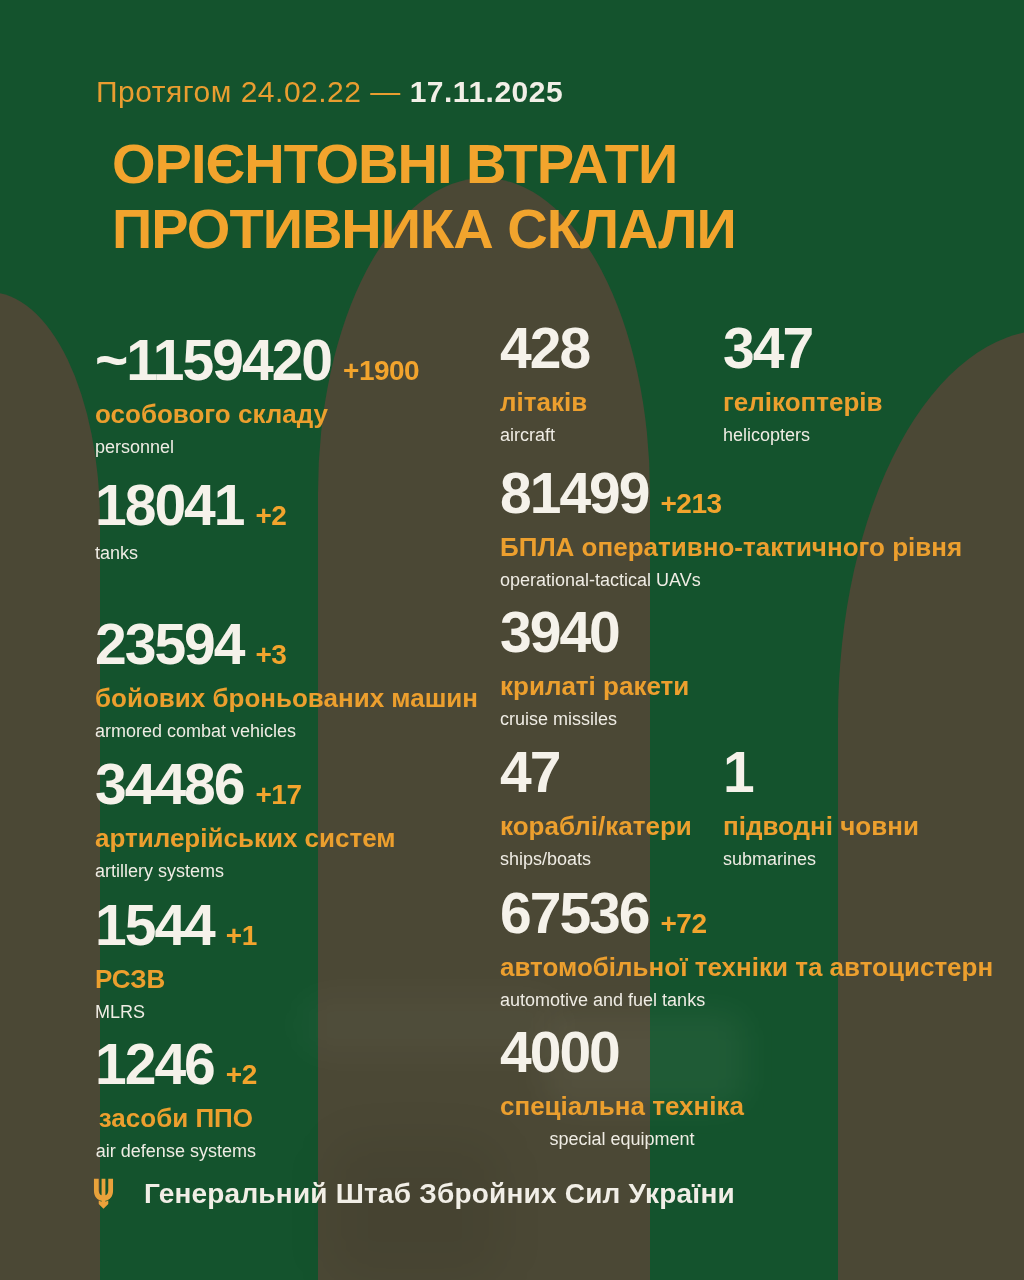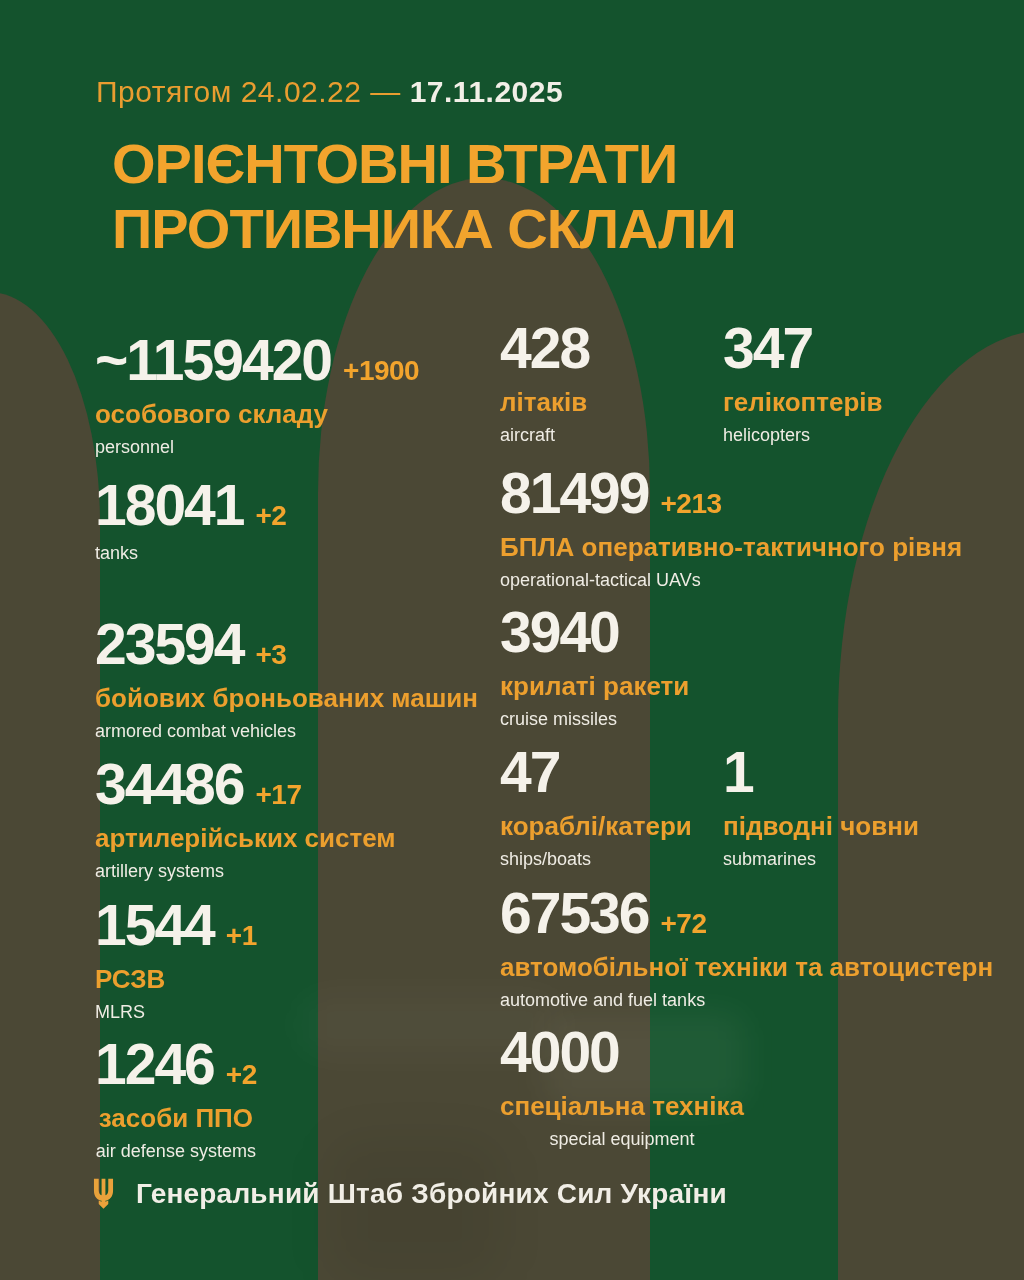--- a/index.html
+++ b/index.html
@@ -90,21 +90,21 @@
     color: #ec9f2e; white-space: nowrap;
   }
   .label-en {
     margin-top: 3px;
     font-size: 18px; line-height: 30px;
     color: #efece4; white-space: nowrap;
   }
 
   .footer {
     position: absolute; left: 93px; top: 1178px;
-    display: flex; align-items: center; gap: 22px;
+    display: flex; align-items: center; gap: 30px;
   }
   .tryzub { width: 21px; height: 32px; display: block; }
   .footer-text {
     font-size: 28px; font-weight: bold; letter-spacing: 0.2px;
     color: #f1eee6;
   }
 </style>
 </head>
 <body>
 

